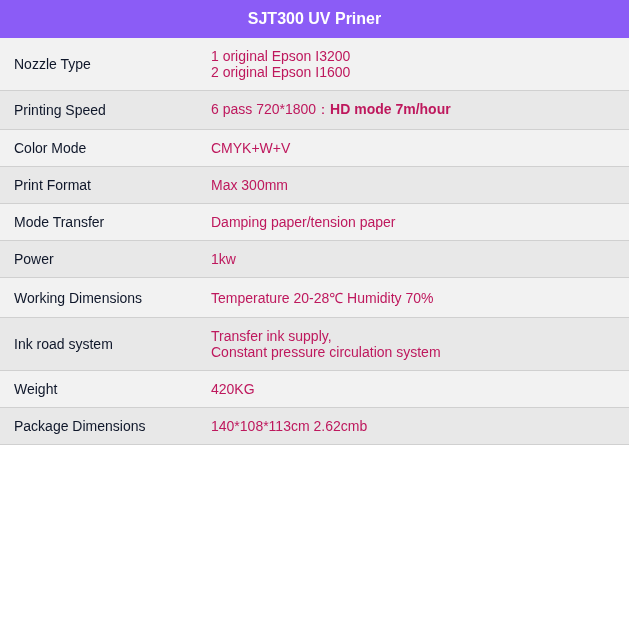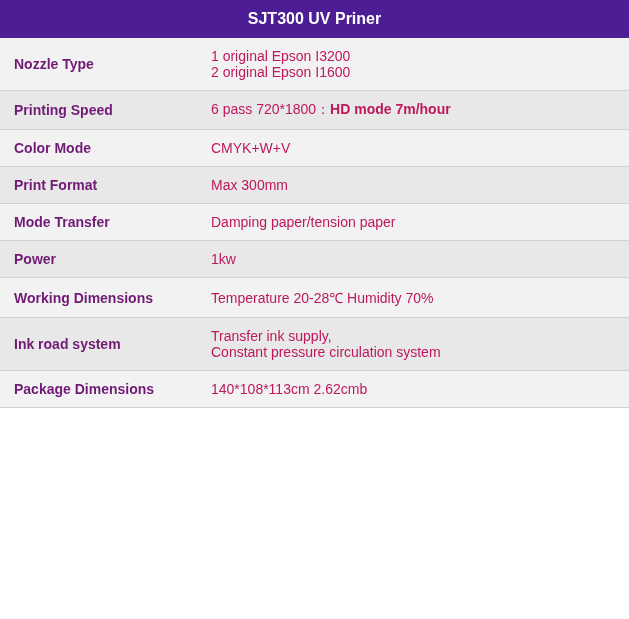--- a/index.html
+++ b/index.html
@@ -9,21 +9,21 @@
       background: #fff;
       width: 629px;
     }
 
     .table-container {
       width: 629px;
       border-collapse: collapse;
     }
 
     .header-row {
-      background-color: #4c1d95;
+      background-color: #8b5cf6;
       color: white;
       text-align: center;
       padding: 10px 12px;
       font-size: 16px;
       font-weight: bold;
     }
 
     table {
       width: 100%;
       border-collapse: collapse;
@@ -40,23 +40,23 @@
     tr:nth-child(even) {
       background-color: #e8e8e8;
     }
 
     td {
       padding: 10px 14px;
       vertical-align: middle;
     }
 
     td:first-child {
-      font-weight: bold;
+      font-weight: normal;
       width: 197px;
-      color: #701a75;
+      color: #0f172a;
     }
 
     td:last-child {
       color: #be185d;
     }
   </style>
 </head>
 <body>
 
 <div class="table-container">
@@ -91,18 +91,22 @@
         </tr>
         <tr>
           <td>Working Dimensions</td>
           <td>Temperature 20-28℃ Humidity 70%</td>
         </tr>
         <tr>
           <td>Ink road system</td>
           <td><span>Transfer ink supply,</span><br><span>Constant pressure circulation system</span></td>
         </tr>
         <tr>
+          <td>Weight</td>
+          <td>420KG</td>
+        </tr>
+        <tr>
           <td>Package Dimensions</td>
           <td>140*108*113cm 2.62cmb</td>
         </tr>
       </tbody>
   </table>
 </div>
 
 </body></html>

